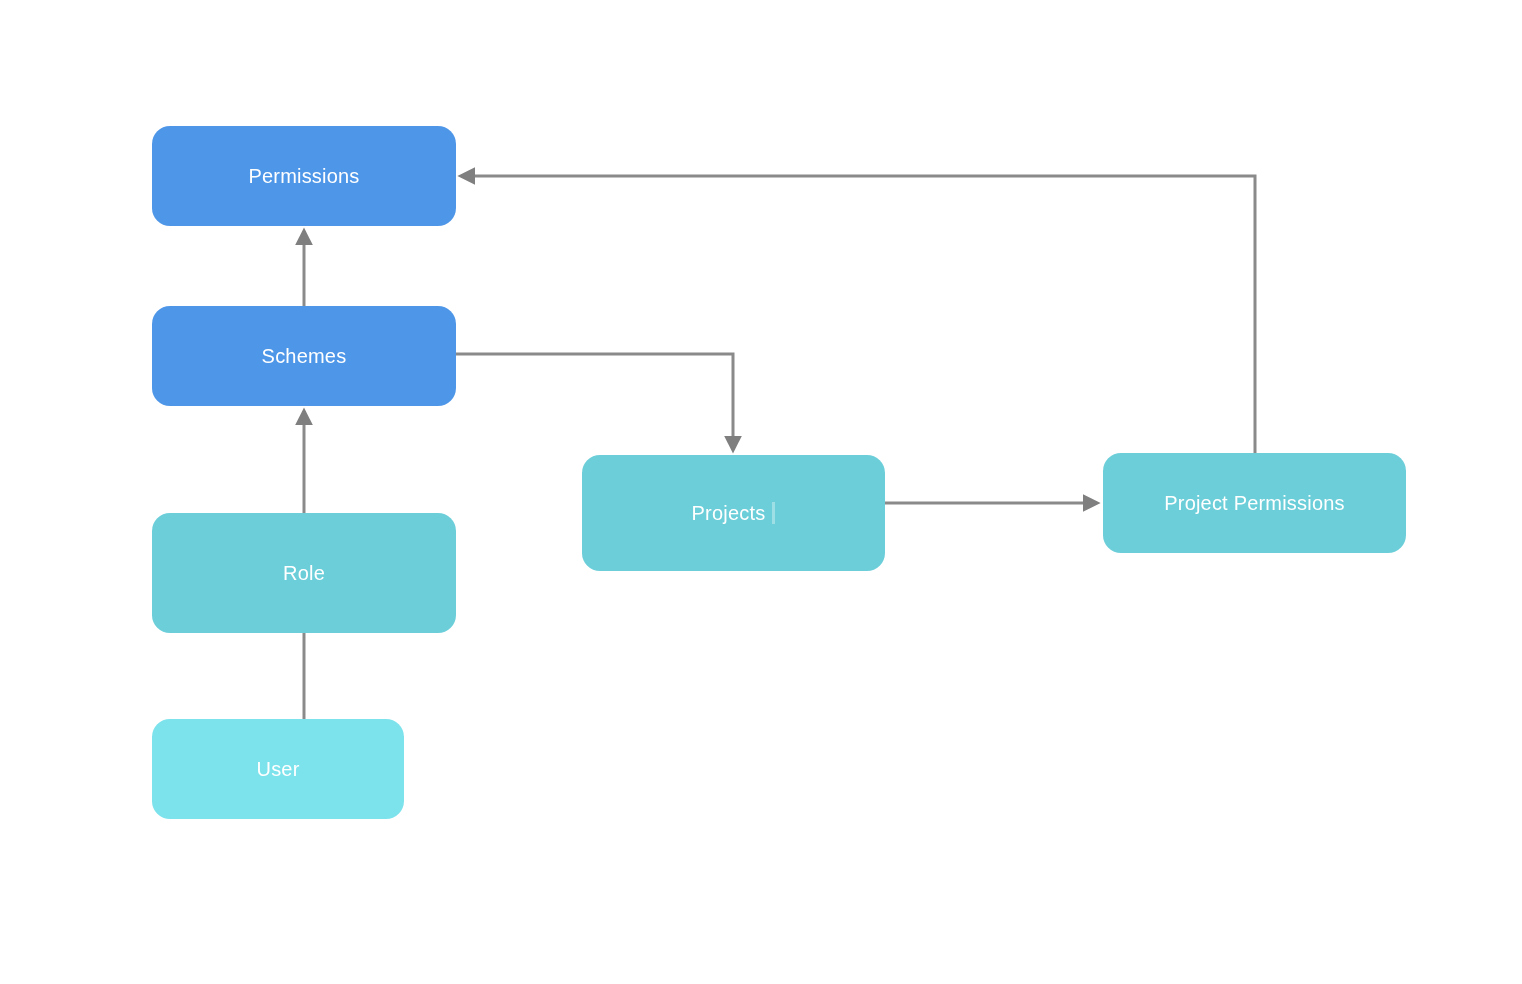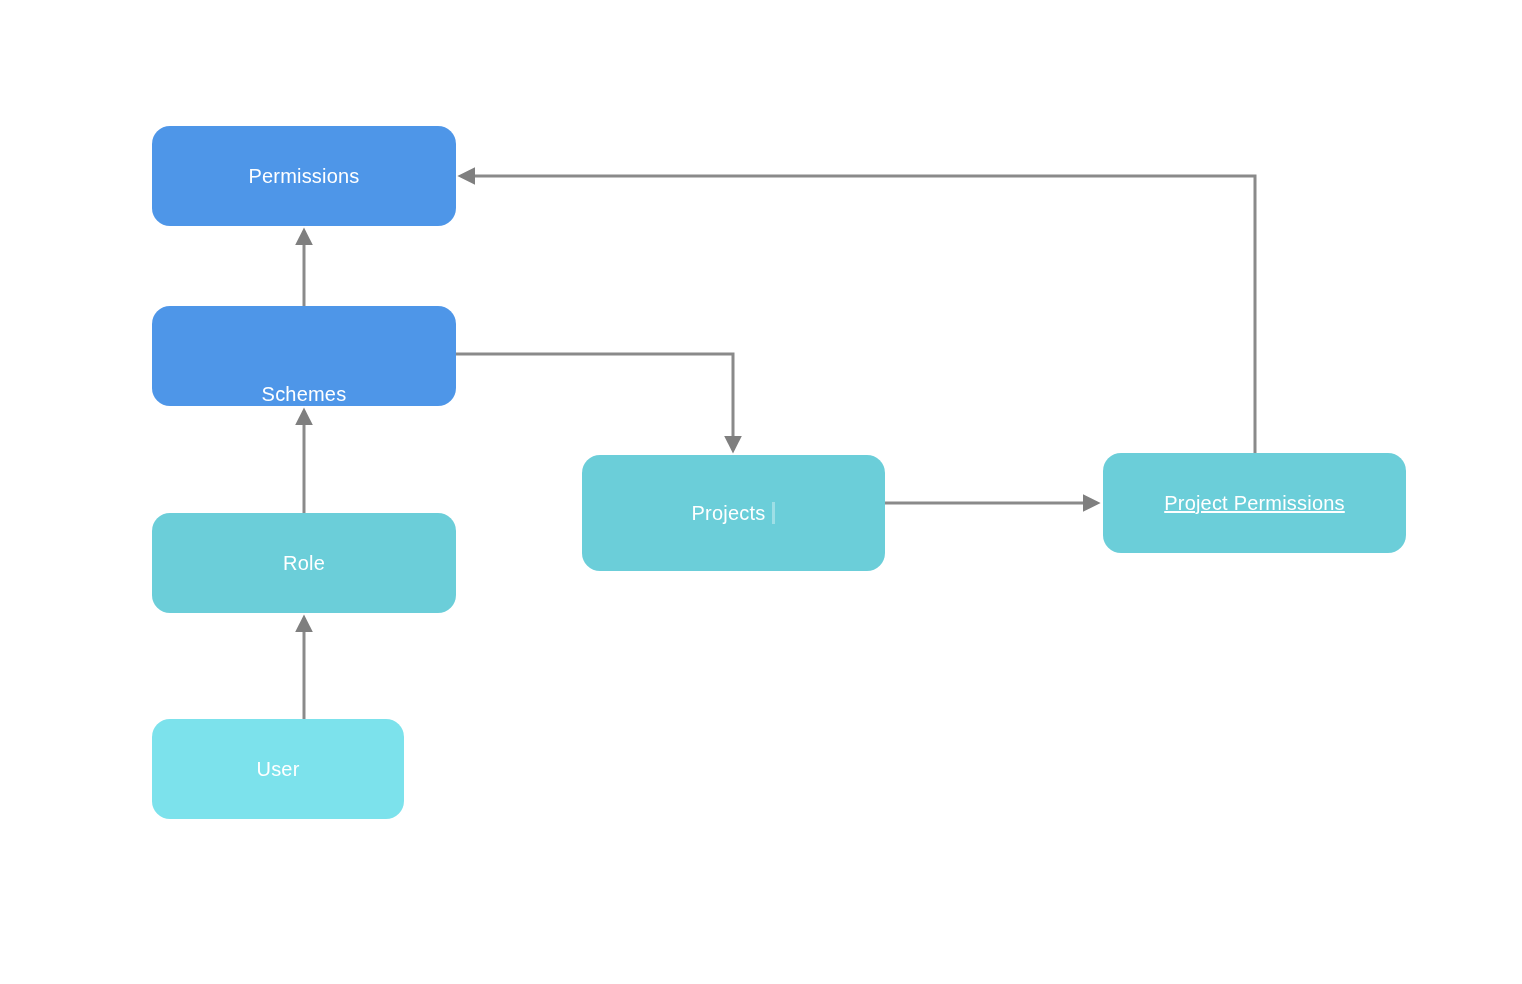--- a/index.html
+++ b/index.html
@@ -44,22 +44,22 @@
   .text-cursor {
     display: inline-block;
     width: 3px;
     height: 22px;
     margin-left: 7px;
     vertical-align: middle;
     background: rgba(255, 255, 255, 0.35);
   }
   
   #node-permissions          { left: 152px;  top: 126px; width: 304px; height: 100px; }
-  #node-schemes              { left: 152px;  top: 306px; width: 304px; height: 100px; align-items: flex-end; }
-  #node-role                 { left: 152px;  top: 513px; width: 304px; height: 100px; }
+  #node-schemes              { left: 152px;  top: 306px; width: 304px; height: 100px; }
+  #node-role                 { left: 152px;  top: 513px; width: 304px; height: 120px; }
   #node-user                 { left: 152px;  top: 719px; width: 252px; height: 100px; }
   #node-projects             { left: 582px;  top: 455px; width: 303px; height: 116px; }
   #node-project-permissions  { left: 1103px; top: 453px; width: 303px; height: 100px; }
 </style>
 </head>
 <body>
 
 <div id="canvas">
 
   <svg id="edges-layer" viewBox="0 0 1522 984" xmlns="http://www.w3.org/2000/svg">
@@ -96,17 +96,17 @@
 
   <div class="node" id="node-user" style="background-color: rgb(124, 226, 236);">
     <span class="node-label">User</span>
   </div>
 
   <div class="node" id="node-projects" style="background-color: rgb(107, 206, 217);">
     <span class="node-label">Projects</span>
       <span class="text-cursor"></span>
   </div>
 
-  <div class="node" id="node-project-permissions" style="background-color: rgb(107, 206, 217); text-decoration: underline;">
+  <div class="node" id="node-project-permissions" style="background-color: rgb(107, 206, 217);">
     <span class="node-label">Project Permissions</span>
   </div>
 
 </div>
 
 </body></html>

